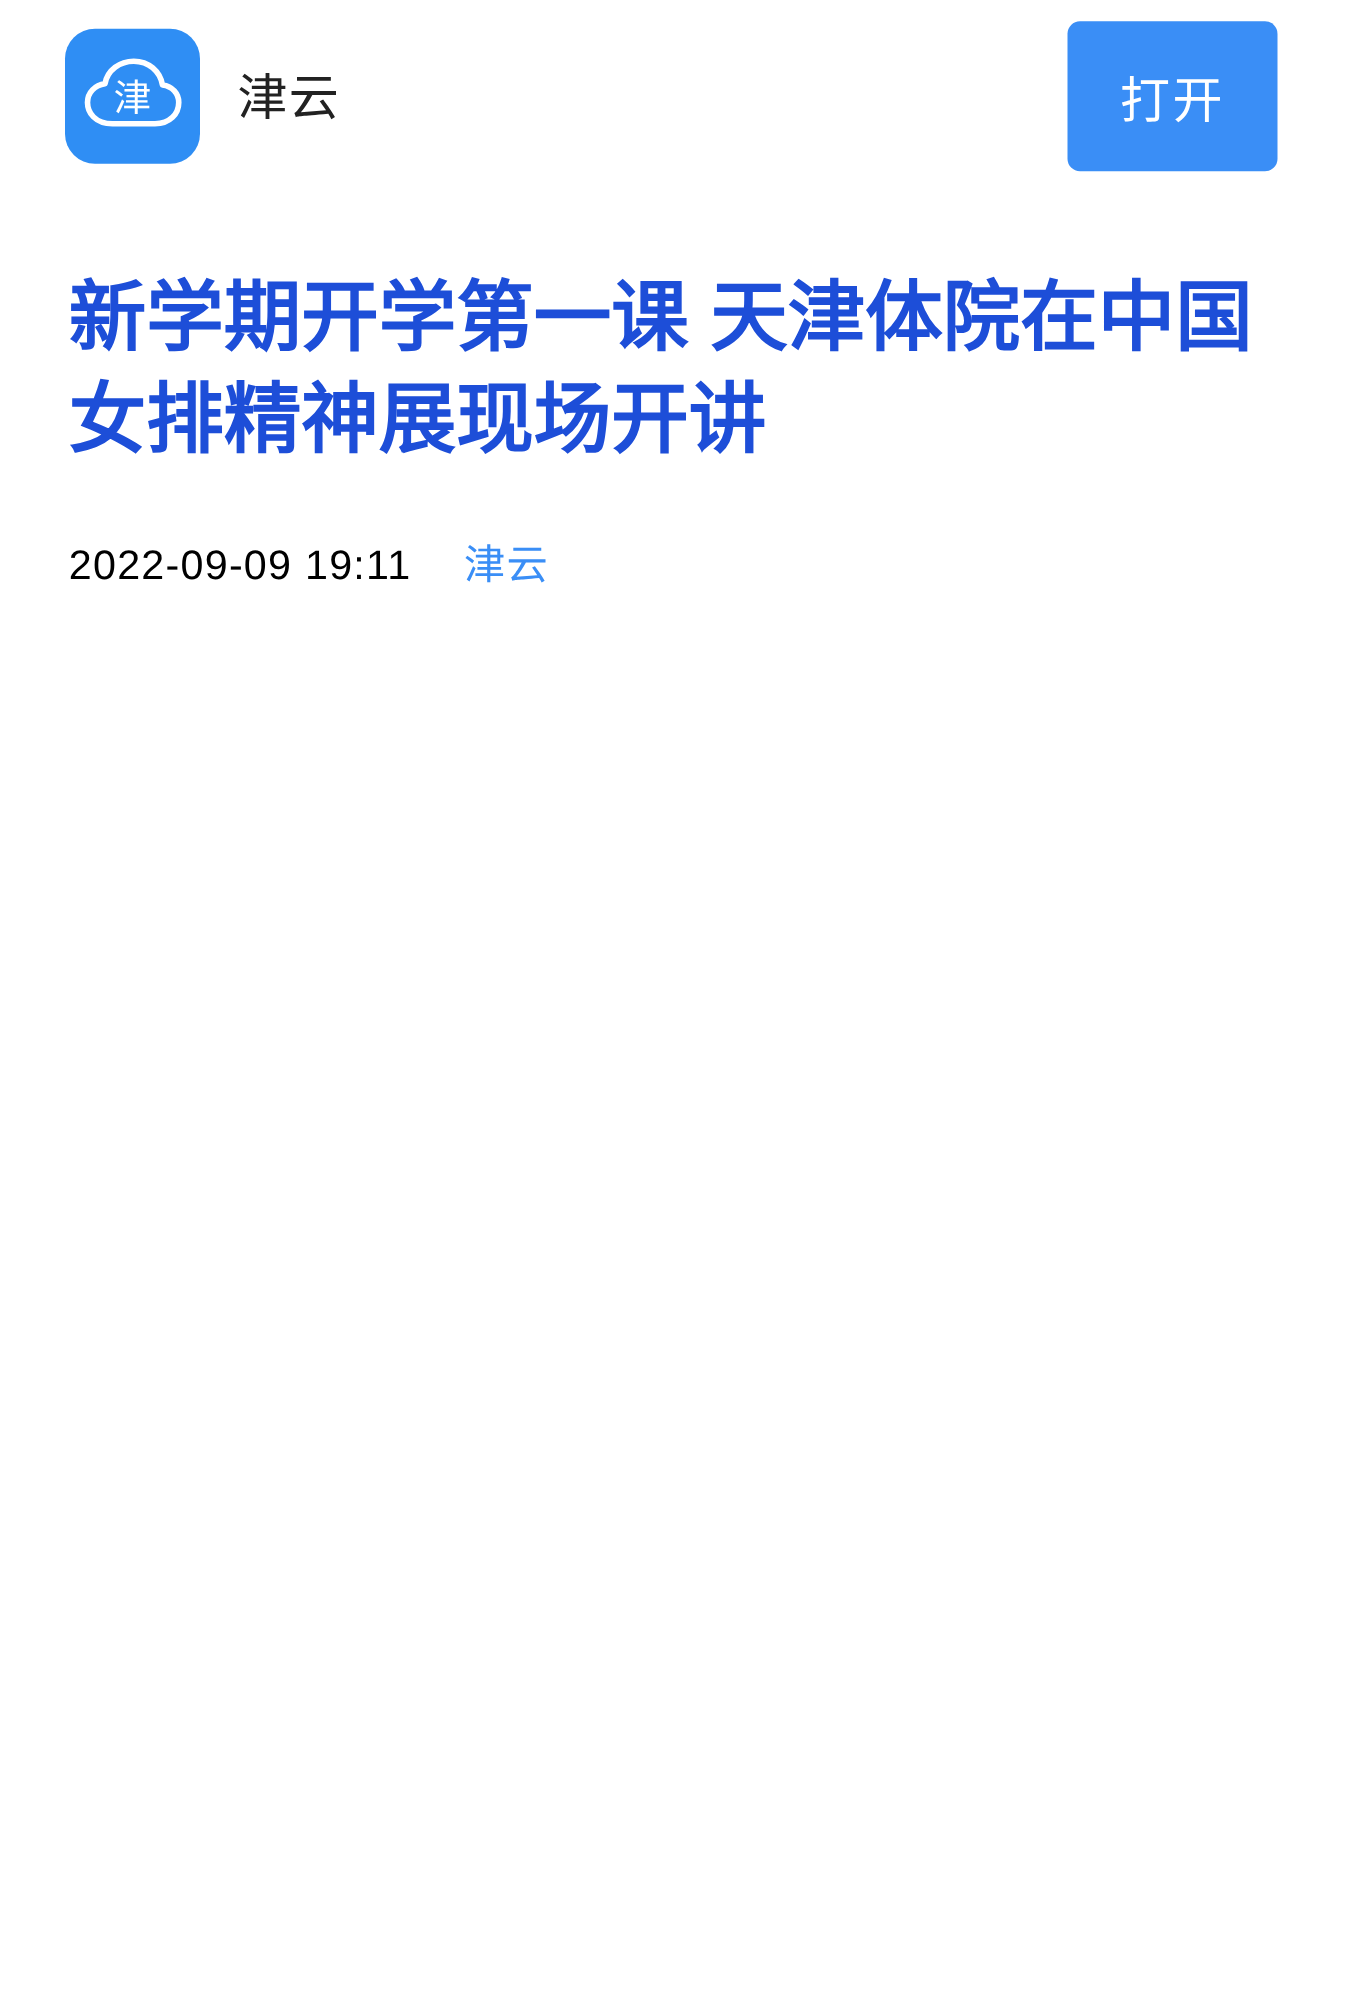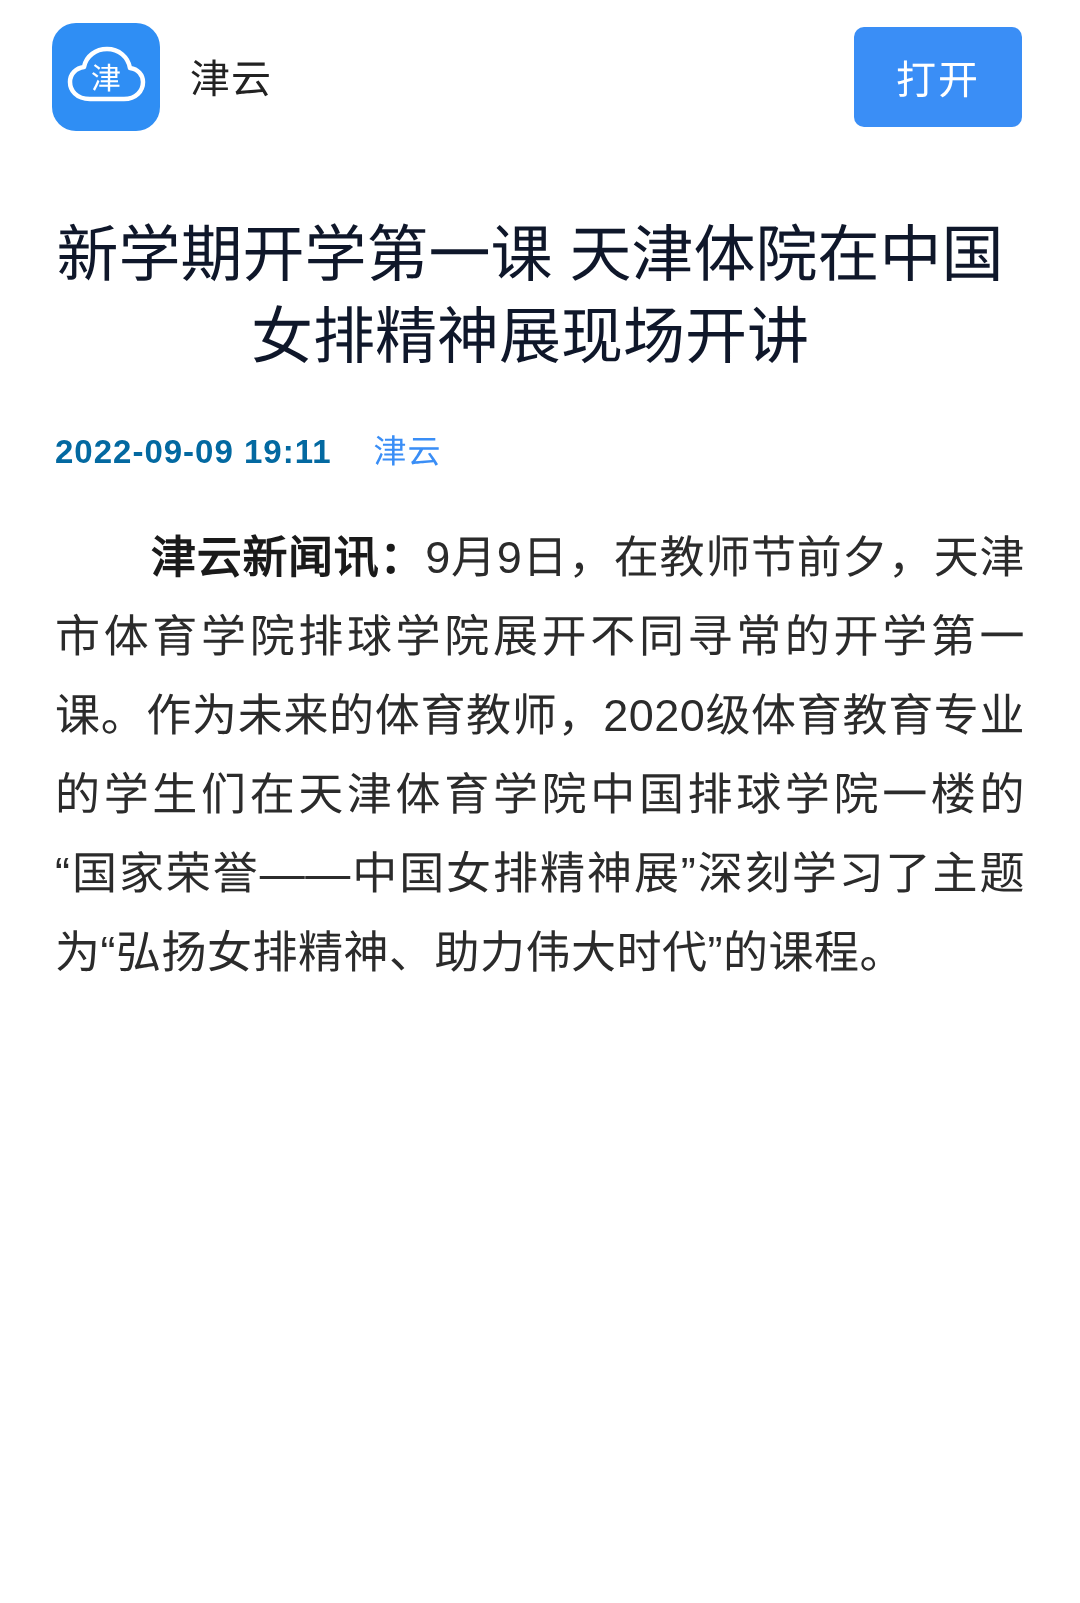--- a/index.html
+++ b/index.html
@@ -55,21 +55,21 @@
   .app-slogan {
     font-size: 37px;
     line-height: 44px;
     color: #9a9a9a;
     letter-spacing: 1px;
     margin-top: -2px;
   }
   .app-open-btn {
     flex: 0 0 auto;
     width: 168px;
-    height: 100px;
+    height: 120px;
     background: #3a8ef6;
     border-radius: 10px;
     border: none;
     color: #ffffff;
     font-size: 40px;
     letter-spacing: 2px;
     font-family: "Liberation Sans", "DejaVu Sans", sans-serif;
     display: flex;
     align-items: center;
     justify-content: center;
@@ -77,38 +77,36 @@
   }
 
   
   .article {
     padding: 0 55px;
     box-sizing: border-box;
   }
   .article-title {
     font-size: 62px;
     line-height: 82px;
-    font-weight: 400;
-    color: #0f172a;
+    font-weight: 700;
+    color: #1d4ed8;
     letter-spacing: 0px;
     margin: 62px 0 0 0;
     padding-right: 20px;
-    text-align: center;
   }
   .article-meta {
     display: flex;
     align-items: baseline;
     margin-top: 54px;
     font-size: 33px;
     line-height: 40px;
   }
   .meta-date {
-    color: #0369a1;
+    color: #000000;
     letter-spacing: 1px;
-    font-weight: bold;
   }
   .meta-source {
     color: #3a8ef6;
     margin-left: 42px;
     letter-spacing: 1px;
     cursor: pointer;
   }
 
   .article-body {
     margin-top: 46px;
@@ -144,16 +142,13 @@
 </div>
 
 <div class="article">
   <h1 class="article-title">新学期开学第一课 天津体院在中国女排精神展现场开讲</h1>
 
   <div class="article-meta">
     <span class="meta-date">2022-09-09 19:11</span>
     <span class="meta-source">津云</span>
   </div>
 
-  <div class="article-body">
-    <p class="article-para"><span class="lead-in">津云新闻讯：</span><span>9月9日，在教师节前夕，天津市体育学院排球学院展开不同寻常的开学第一课。作为未来的体育教师，2020级体育教育专业的学生们在天津体育学院中国排球学院一楼的“国家荣誉——中国女排精神展”深刻学习了主题为“弘扬女排精神、助力伟大时代”的课程。</span></p>
-  </div>
 </div>
 
 </body></html>

